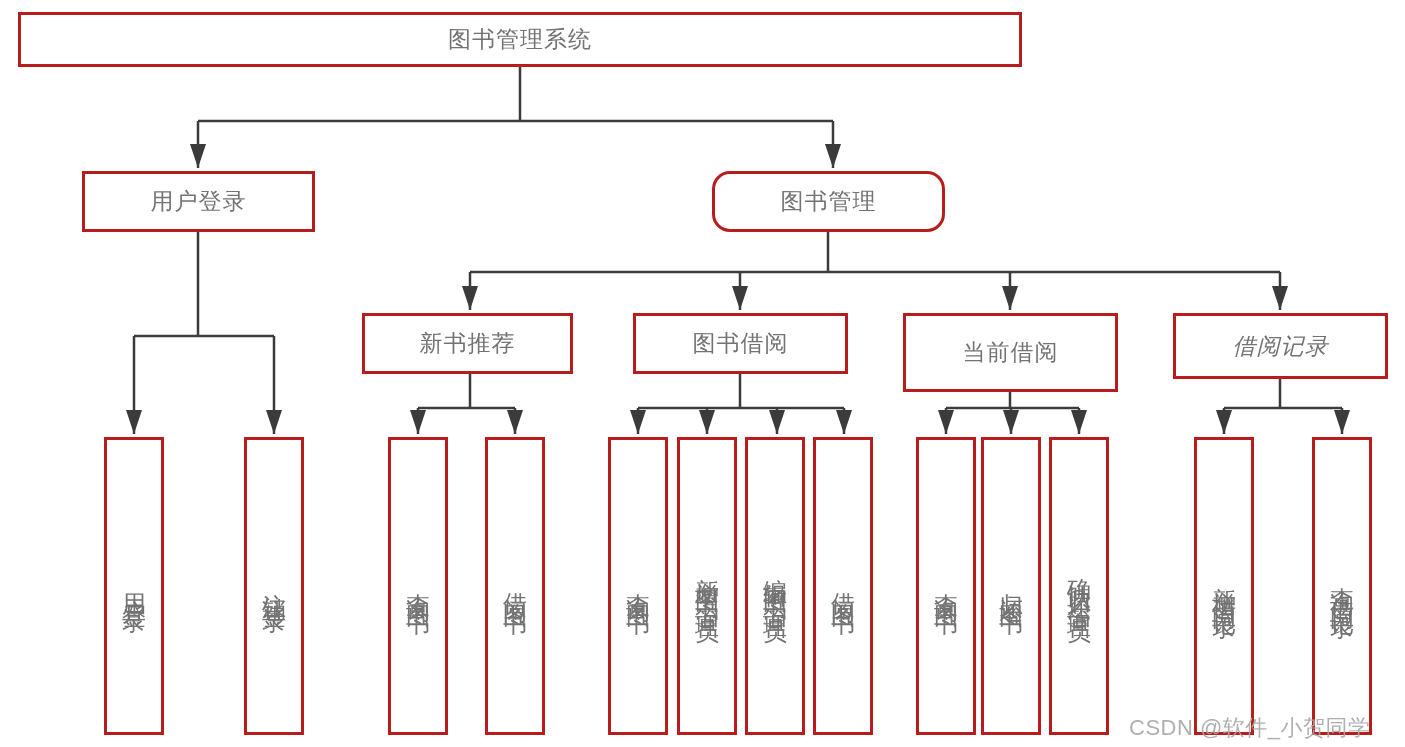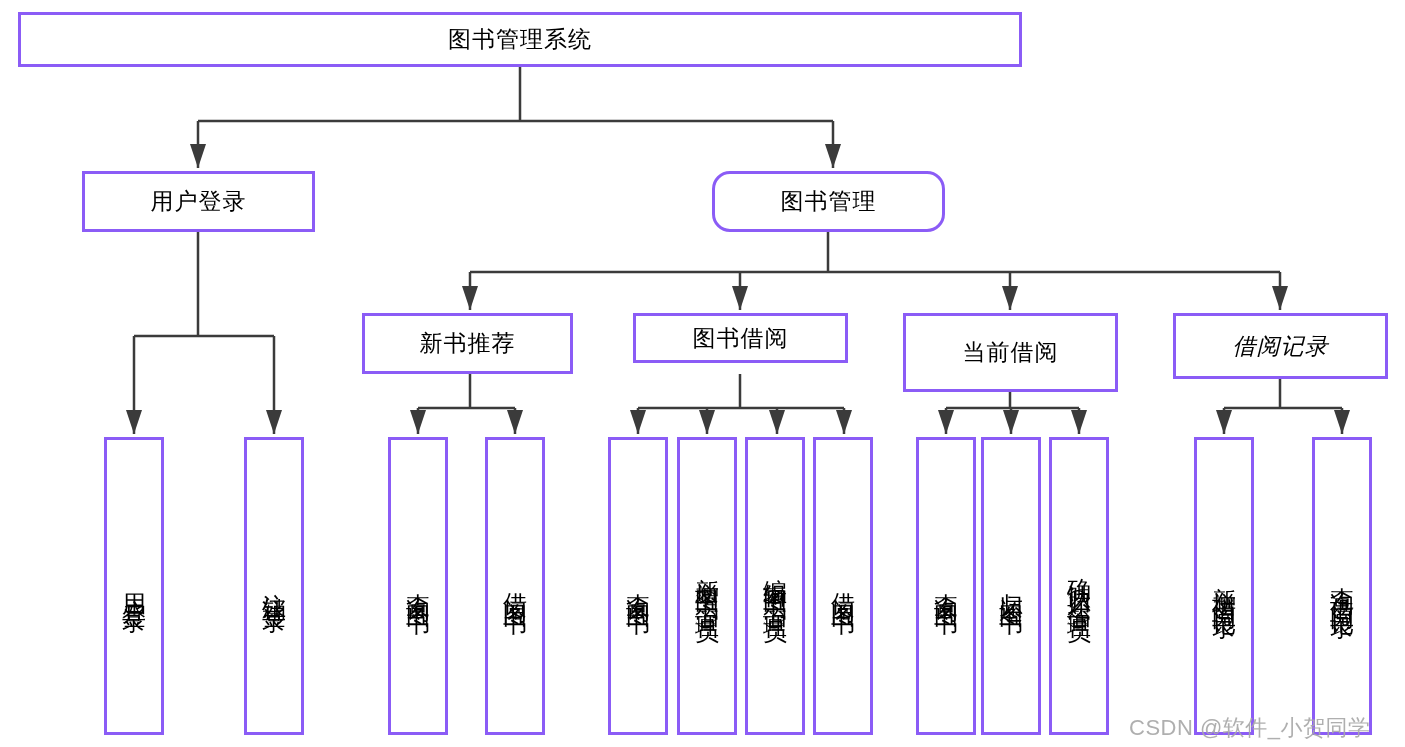--- a/index.html
+++ b/index.html
@@ -17,26 +17,26 @@
   }
   .connector-layer {
     position: absolute;
     left: 0;
     top: 0;
     z-index: 1;
   }
   .box {
     position: absolute;
     box-sizing: border-box;
-    border: 3px solid #8b5cf6;
+    border: 3px solid #b91c1c;
     background: #ffffff;
     display: flex;
     align-items: center;
     justify-content: center;
-    color: #000000;
+    color: #737373;
     z-index: 2;
   }
   .hbox {
     font-size: 23px;
     letter-spacing: 1px;
     white-space: nowrap;
   }
   .vbox {
     width: 60px;
     height: 298px;
@@ -49,21 +49,21 @@
     line-height: 1;
     white-space: nowrap;
   }
   
   .n-root   { left: 18px;  top: 12px;  width: 1004px; height: 55px; }
   
   .n-l2a    { left: 82px;  top: 171px; width: 233px;  height: 61px; }
   .n-l2b    { left: 712px; top: 171px; width: 233px;  height: 61px; border-radius: 18px; }
   
   .n-l3a    { left: 362px;  top: 313px; width: 211px; height: 61px; }
-  .n-l3b    { left: 633px;  top: 313px; width: 215px; height: 50px; }
+  .n-l3b    { left: 633px;  top: 313px; width: 215px; height: 61px; }
   .n-l3c    { left: 903px;  top: 313px; width: 215px; height: 79px; }
   .n-l3d    { left: 1173px; top: 313px; width: 215px; height: 66px; font-style: italic; }
   
   .lf-01 { left: 104px;  }
   .lf-02 { left: 244px;  }
   .lf-11 { left: 388px;  }
   .lf-12 { left: 485px;  }
   .lf-21 { left: 608px;  }
   .lf-22 { left: 677px;  }
   .lf-23 { left: 745px;  }

